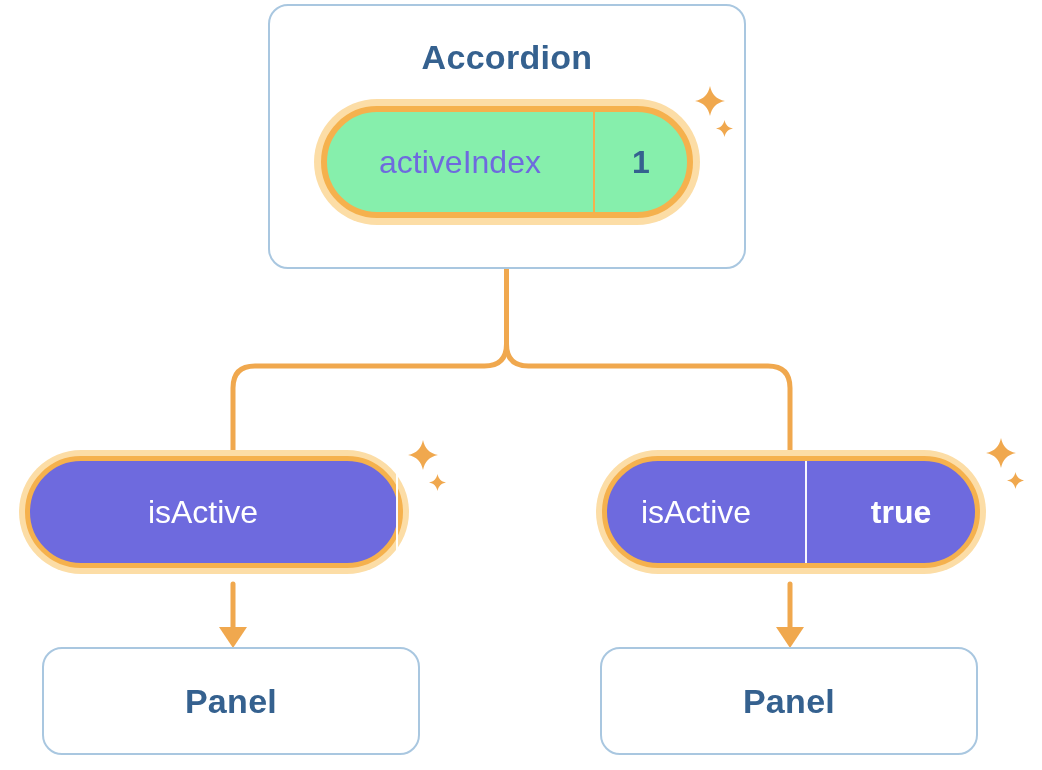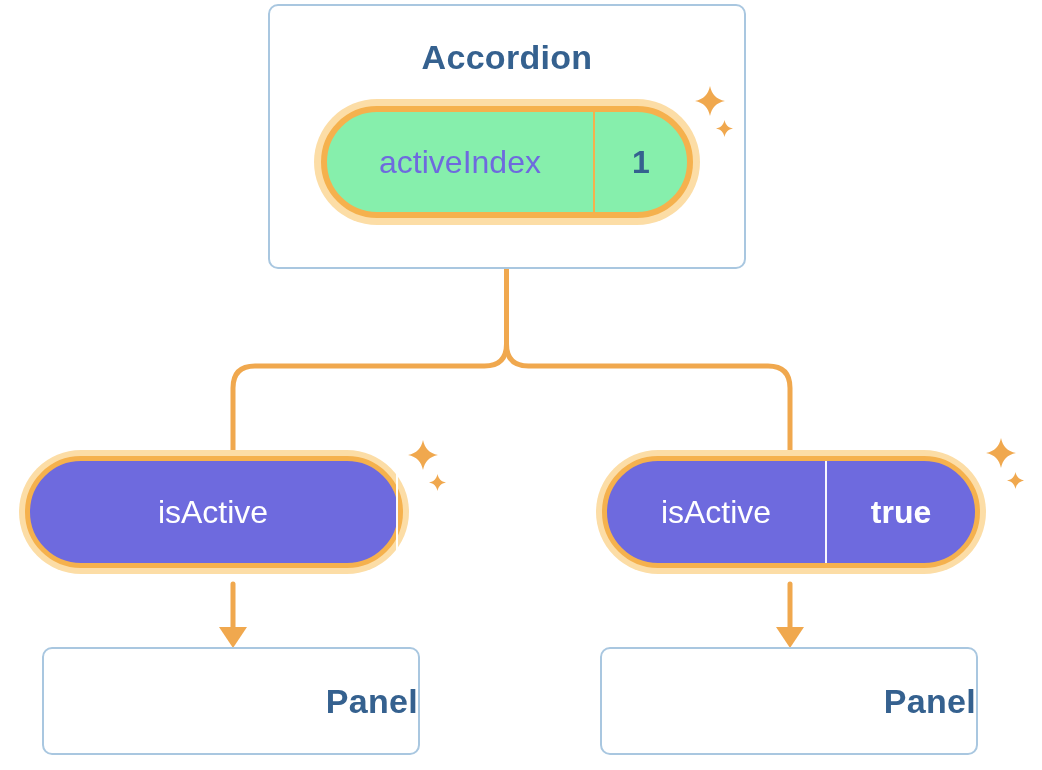--- a/index.html
+++ b/index.html
@@ -14,21 +14,21 @@
   svg.connectors {
     position: absolute; inset: 0;
     color: var(--orange);
     pointer-events: none;
   }
 
   .card {
     position: absolute;
     background: var(--card-bg);
     border: 2px solid var(--card-border);
-    border-radius: 10px;
+    border-radius: 20px;
   }
   .accordion-card { left: 268px; top: 4px; width: 478px; height: 265px; }
   .card-title {
     margin-top: 32px;
     text-align: center;
     font-size: 34px; font-weight: 600;
     color: var(--text-blue);
     letter-spacing: 0.3px;
   }
 
@@ -59,29 +59,30 @@
   .state-pill .pill-value { color: var(--text-blue); width: 92px; }
   .state-pill .pill-divider { background: var(--orange-border); }
 
   
   .prop-pill {
     background: var(--pill-purple);
     border-width: 5px;
     box-shadow: 0 0 0 6px var(--orange-glow);
     width: 378px;
     color: #ffffff;
+    gap: 20px;
   }
   .prop-pill .pill-label { color: #ffffff; font-weight: 500; }
   .prop-pill .pill-value { color: #ffffff; width: 148px; }
   .prop-pill .pill-divider { background: rgba(255,255,255,0.95); }
   .prop-pill-left  { left: 25px;  top: 456px; }
   .prop-pill-right { left: 602px; top: 456px; }
 
   .panel {
-    display: flex; align-items: center; justify-content: flex-end;
+    display: flex; align-items: center; justify-content: center;
     width: 378px; height: 108px;
     font-size: 34px; font-weight: 600;
     color: var(--text-blue);
     letter-spacing: 0.3px;
   }
   .panel-left  { left: 42px;  top: 647px; }
   .panel-right { left: 600px; top: 647px; }
 
   .sparkles { position: absolute; color: var(--orange); }
   .sparkles svg { position: absolute; fill: currentColor; }

